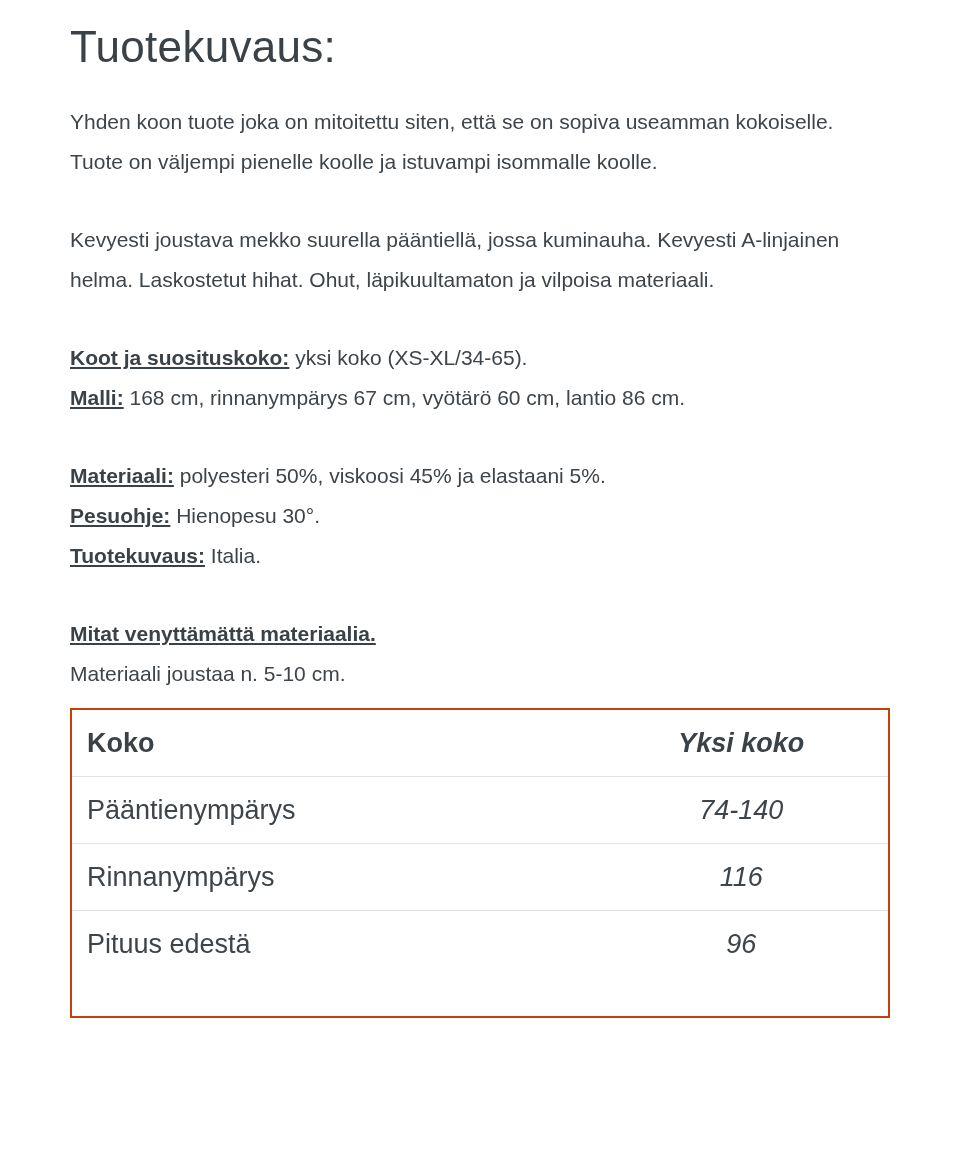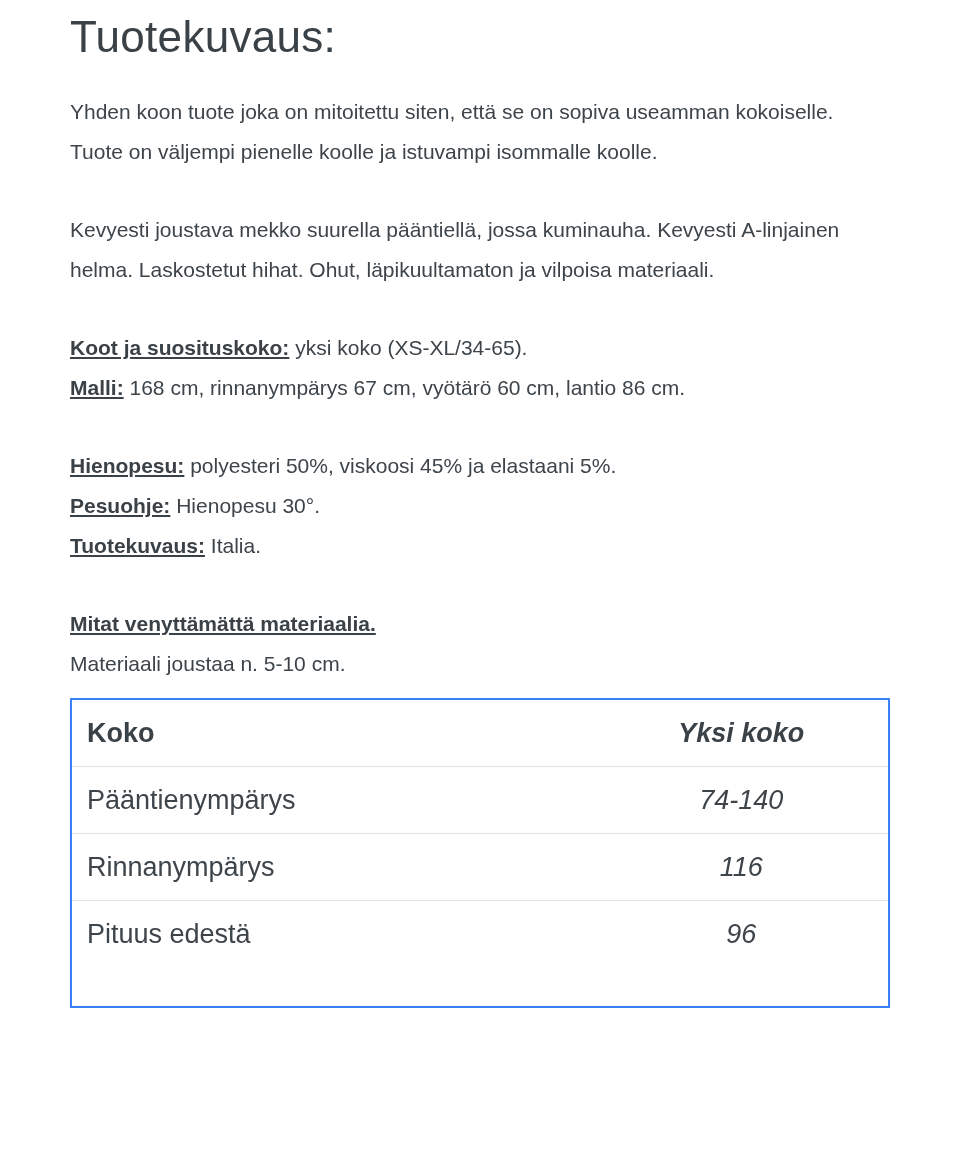--- a/index.html
+++ b/index.html
@@ -10,21 +10,21 @@
   body {
     width: 960px;
     height: 1172px;
     overflow: hidden;
     box-sizing: border-box;
     font-family: "Liberation Sans", "DejaVu Sans", sans-serif;
     color: #3d444a;
     -webkit-font-smoothing: antialiased;
   }
   .page {
-    padding: 12px 70px 0 70px;
+    padding: 22px 70px 0 70px;
     box-sizing: border-box;
   }
   h1.page-title {
     font-size: 44px;
     line-height: 50px;
     font-weight: 400;
     letter-spacing: 0.3px;
     margin: 0 0 30px 0;
     color: #3a4147;
   }
@@ -32,21 +32,21 @@
     font-size: 21px;
     line-height: 40px;
     font-weight: 400;
     margin: 0 0 38px 0;
   }
   p.block .line { display: block; }
   p.block strong, .bold-line { font-weight: 700; color: #3a4147; text-decoration: underline; }
   table.size-table {
     width: 100%;
     border-collapse: collapse;
-    border: 2px solid #3b82f6;
+    border: 2px solid #c2410c;
     margin-top: 14px;
     table-layout: fixed;
   }
   table.size-table col.c1 { width: 64%; }
   table.size-table col.c2 { width: 36%; }
   table.size-table th,
   table.size-table td {
     font-size: 27px;
     line-height: 40px;
     padding: 13px 15px;
@@ -80,21 +80,21 @@
   <p class="block">Yhden koon tuote joka on mitoitettu siten, että se on sopiva useamman kokoiselle. Tuote on väljempi pienelle koolle ja istuvampi isommalle koolle.</p>
 
   <p class="block">Kevyesti joustava mekko suurella pääntiellä, jossa kuminauha. Kevyesti A-linjainen helma. Laskostetut hihat. Ohut, läpikuultamaton ja vilpoisa materiaali.</p>
 
   <p class="block">
     <span class="line"><strong>Koot ja suosituskoko:</strong> <span>yksi koko (XS-XL/34-65).</span></span>
     <span class="line"><strong>Malli:</strong> <span>168 cm, rinnanympärys 67 cm, vyötärö 60 cm, lantio 86 cm.</span></span>
   </p>
 
   <p class="block">
-    <span class="line"><strong>Hienopesu:</strong> <span>polyesteri 50%, viskoosi 45% ja elastaani 5%.</span></span>
+    <span class="line"><strong>Materiaali:</strong> <span>polyesteri 50%, viskoosi 45% ja elastaani 5%.</span></span>
     <span class="line"><strong>Pesuohje:</strong> <span>Hienopesu 30°.</span></span>
     <span class="line"><strong>Tuotekuvaus:</strong> <span>Italia.</span></span>
   </p>
 
   <p class="block" style="margin-bottom:0;">
     <span class="line bold-line">Mitat venyttämättä materiaalia.</span>
     <span class="line">Materiaali joustaa n. 5-10 cm.</span>
   </p>
 
   <table class="size-table">

